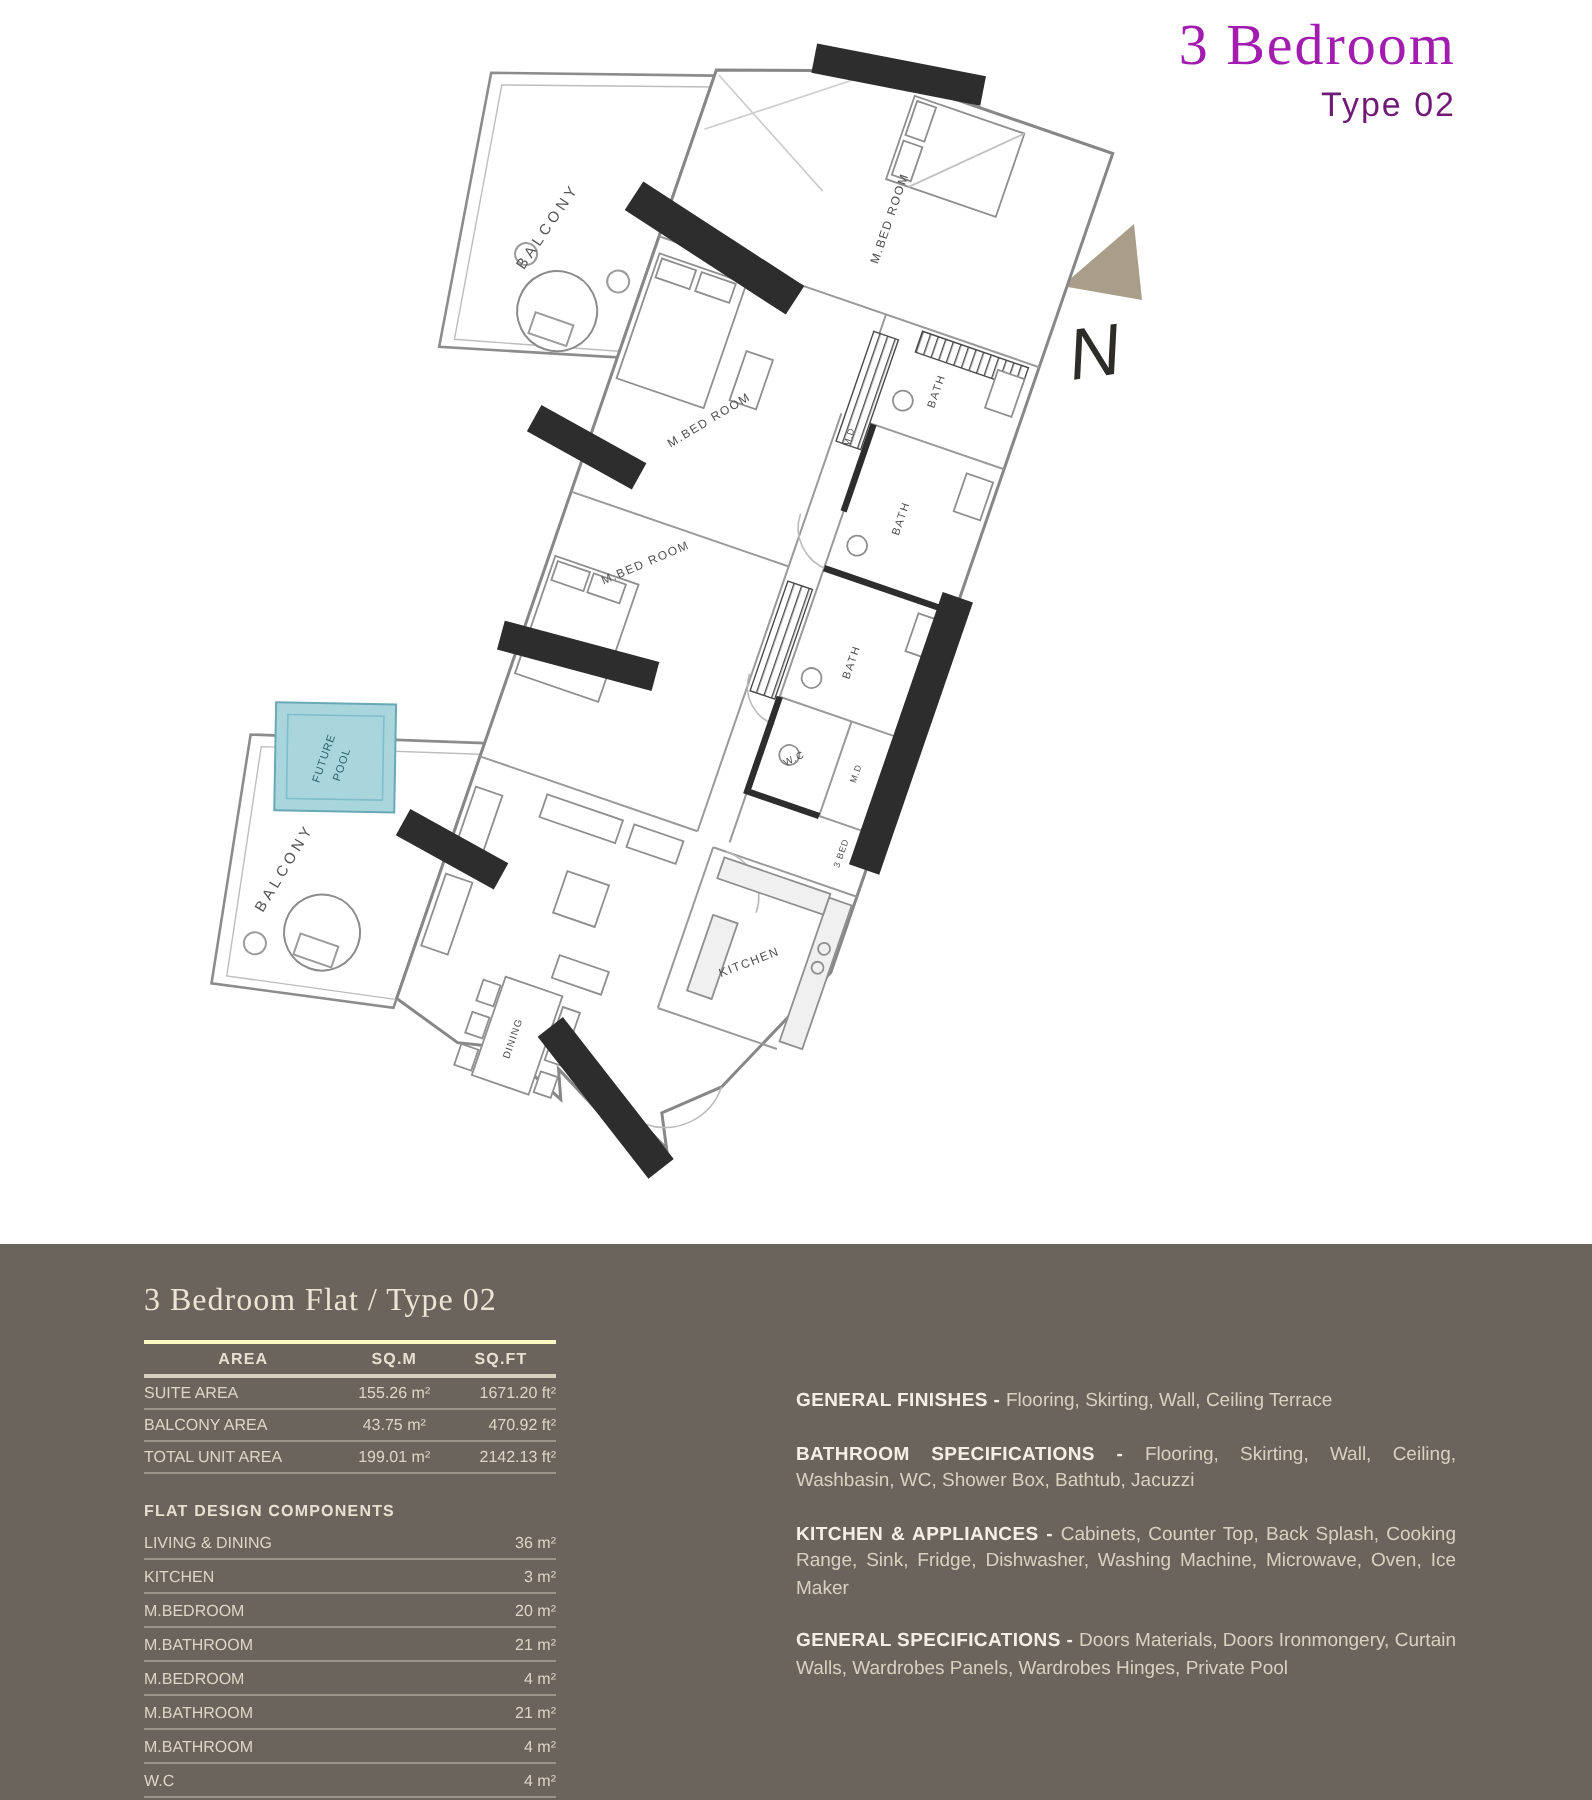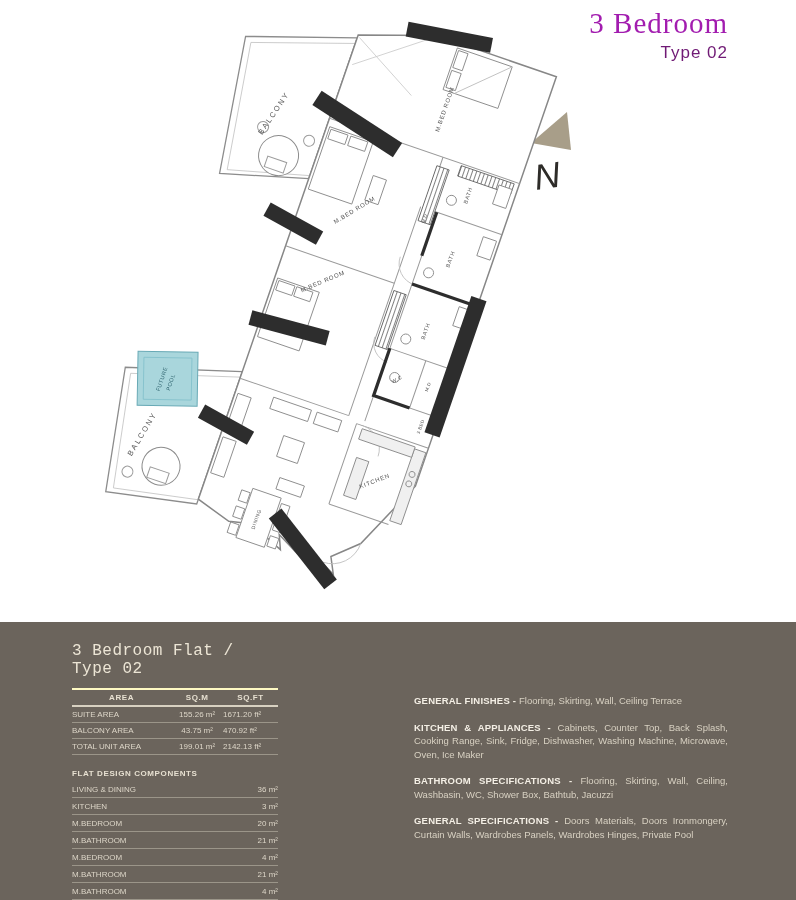--- a/index.html
+++ b/index.html
@@ -18,44 +18,44 @@
   }
   
   .plan-wrap{position:absolute;top:0;left:0;width:796px;height:622px;}
   
   .panel{
     position:absolute;left:0;top:622px;width:796px;height:278px;
     background:#6b645c;color:#ddd6c8;
   }
   .panel-left{position:absolute;left:72px;top:20px;width:206px;}
   .panel-heading{
-    font-family:Liberation Mono, monospace;font-size:16px;color:#ece5d5;
+    font-family:Liberation Serif, serif;font-size:16px;color:#ece5d5;
     letter-spacing:.5px;margin:0 0 10px 0;font-weight:normal;
   }
   table.area-table{border-collapse:collapse;width:100%;font-size:8px;}
   table.area-table th{
     font-weight:bold;color:#e7e0d1;letter-spacing:.6px;padding:3px 0;
     border-top:2px solid #fef9c3;border-bottom:2px solid #d8d1c1;
     text-align:center;font-size:8px;
   }
   table.area-table td{
     padding:3px 0;border-bottom:1px solid rgba(216,209,193,.45);
     color:#ddd6c8;
   }
   table.area-table td.c1{text-align:left;}
   table.area-table td.c2{text-align:center;}
-  table.area-table td.c3{text-align:left;}
+  table.area-table td.c3{text-align:right;}
   .components{margin-top:14px;}
   .comp-heading{font-size:8px;font-weight:bold;letter-spacing:.6px;color:#e7e0d1;margin-bottom:3px;}
   .comp-row{
     display:flex;justify-content:space-between;font-size:8px;
     padding:3.5px 0;border-bottom:1px solid rgba(216,209,193,.45);
   }
   .panel-right{position:absolute;left:398px;top:72px;width:330px;}
-  .spec{margin:0 0 13px 16px;font-size:9.5px;line-height:13.5px;text-align:justify;color:#d8d1c2;}
+  .spec{margin:0 0 13px 0;font-size:9.5px;line-height:13.5px;text-align:justify;color:#d8d1c2;}
   .spec .lead{font-weight:bold;color:#f4efe5;letter-spacing:.2px;}
   
   text{font-family:"Liberation Sans",sans-serif;}
 </style>
 </head>
 <body>
 
 <div class="page-header">
   <div class="title">3 Bedroom</div>
   <div class="subtitle">Type 02</div>
@@ -283,22 +283,22 @@
       </div>
 
     </div>
   </div>
 
   <div class="panel-right">
     <p class="spec">
       <span class="lead">GENERAL FINISHES - </span><span>Flooring, Skirting, Wall, Ceiling Terrace</span>
     </p>
     <p class="spec">
-      <span class="lead">KITCHEN &amp; APPLIANCES - </span><span>Cabinets, Counter Top, Back Splash, Cooking Range, Sink, Fridge, Dishwasher, Washing Machine, Microwave, Oven, Ice Maker</span>
+      <span class="lead">BATHROOM SPECIFICATIONS - </span><span>Flooring, Skirting, Wall, Ceiling, Washbasin, WC, Shower Box, Bathtub, Jacuzzi</span>
     </p>
     <p class="spec">
-      <span class="lead">BATHROOM SPECIFICATIONS - </span><span>Flooring, Skirting, Wall, Ceiling, Washbasin, WC, Shower Box, Bathtub, Jacuzzi</span>
+      <span class="lead">KITCHEN &amp; APPLIANCES - </span><span>Cabinets, Counter Top, Back Splash, Cooking Range, Sink, Fridge, Dishwasher, Washing Machine, Microwave, Oven, Ice Maker</span>
     </p>
     <p class="spec">
       <span class="lead">GENERAL SPECIFICATIONS - </span><span>Doors Materials, Doors Ironmongery, Curtain Walls, Wardrobes Panels, Wardrobes Hinges, Private Pool</span>
     </p>
   </div>
 </div>
 
 </body></html>

